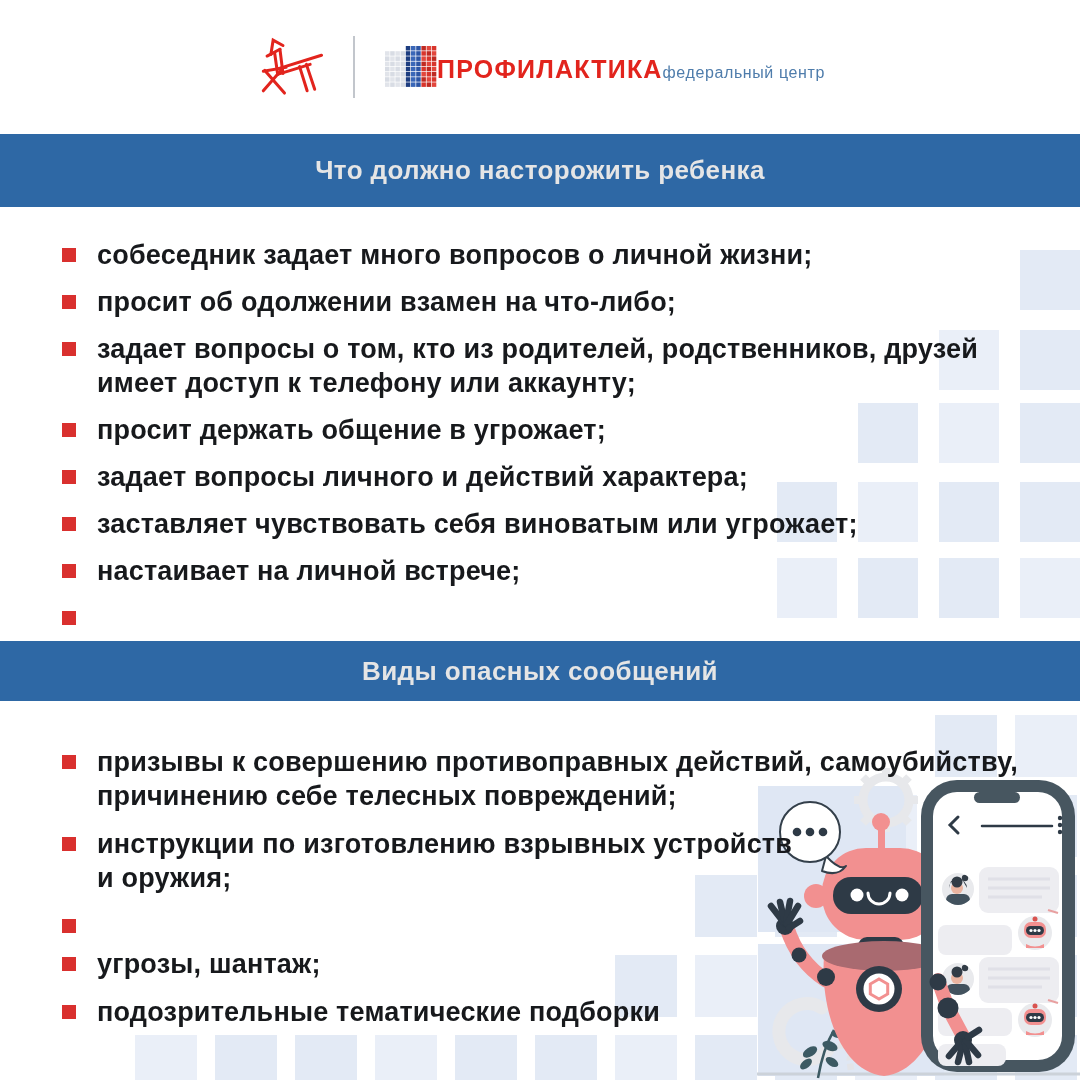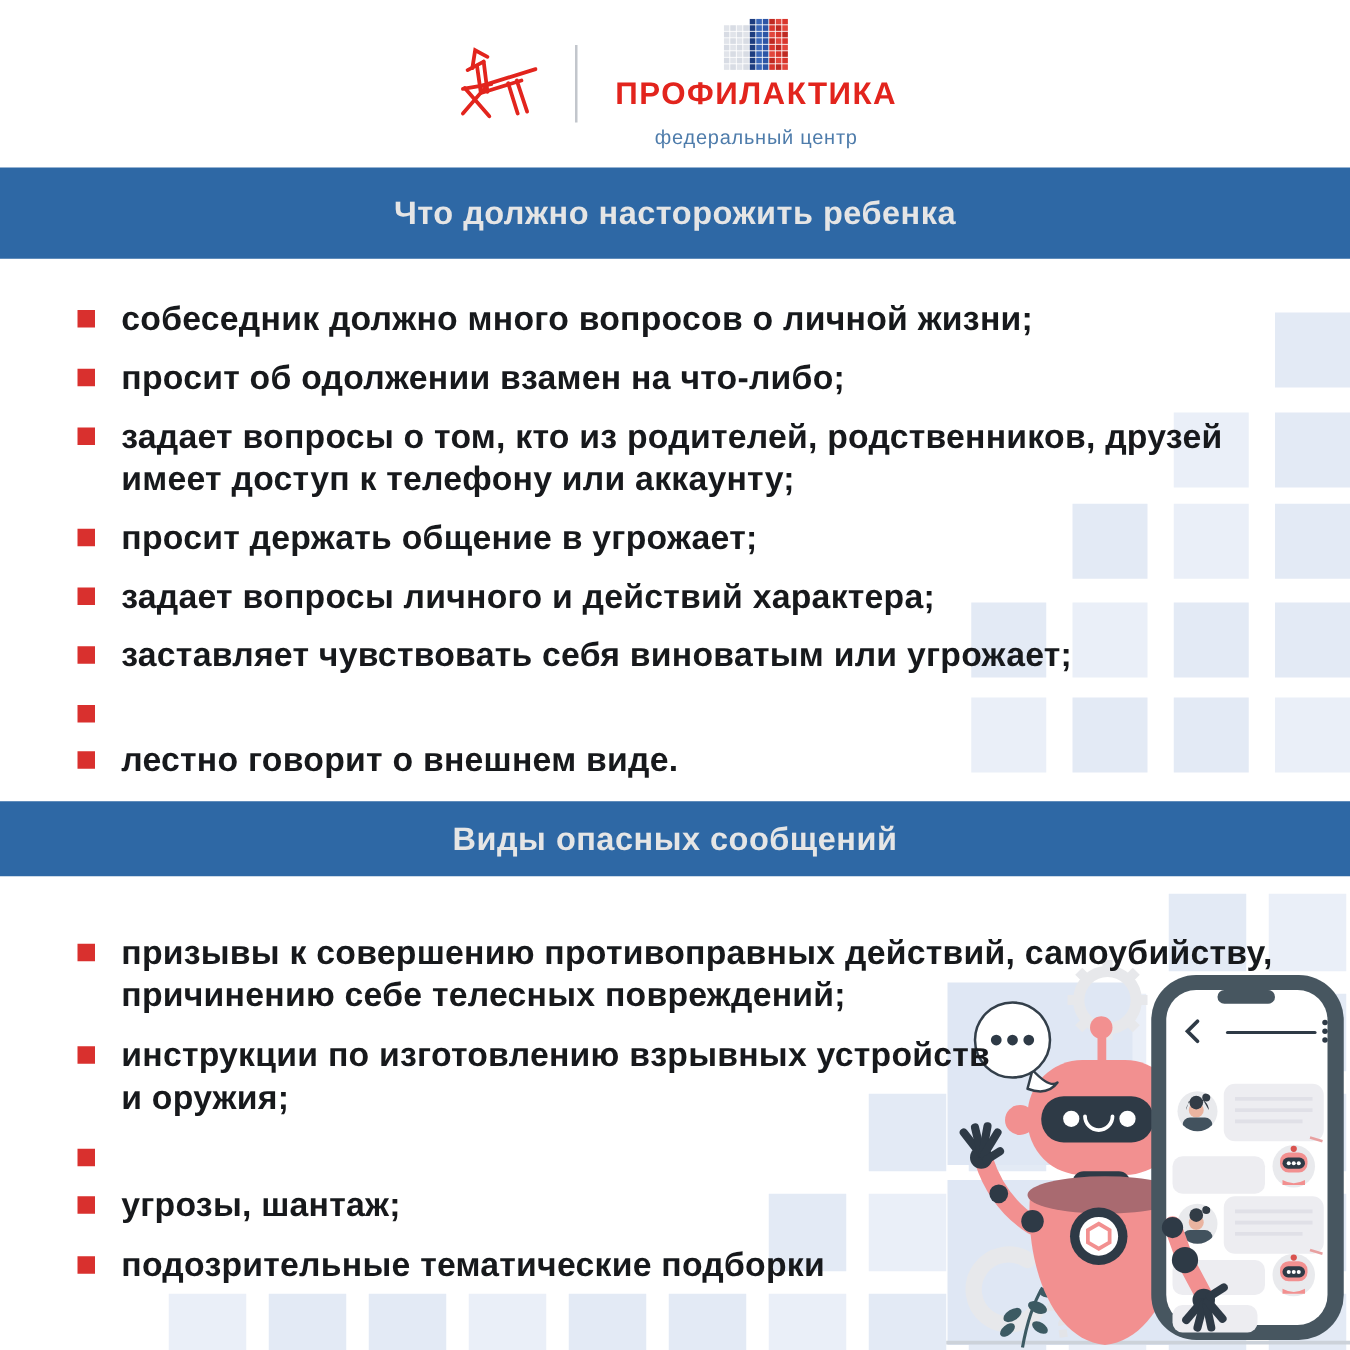--- a/index.html
+++ b/index.html
@@ -10,21 +10,21 @@
     --brand-blue:#4e7cab;--pattern-blue:#e3eaf5;--pattern-blue-lt:#eaeff8;
     --robot-pink:#f29090;--dark-navy:#2e3a46;--text:#17191c;
   }
   
   #bg{position:absolute;inset:0;z-index:0;}
   .sq{position:absolute;}
   
   .brand-row{position:absolute;top:0;left:0;width:100%;height:134px;z-index:1;
     display:flex;align-items:center;justify-content:center;gap:30px;}
   .brand-divider{width:2px;height:62px;background:#c2c6cc;}
-  .brand-block{display:flex;flex-direction:column;align-items:center;}
+  .brand-block{display:flex;flex-direction:row;align-items:center;}
   .brand-name{color:var(--brand-red);font-size:25px;font-weight:bold;letter-spacing:1.2px;margin-top:4px;}
   .brand-sub{color:var(--brand-blue);font-size:16px;letter-spacing:0.6px;margin-top:12px;}
   
   .banner{position:absolute;left:0;width:100%;background:var(--banner-blue);z-index:1;
     display:flex;align-items:center;justify-content:center;}
   #banner1{top:134px;height:73px;}
   #banner2{top:641px;height:60px;}
   .banner h1{margin:0;color:#e5e5e5;font-size:26px;font-weight:bold;letter-spacing:0.4px;}
   
   .list{position:absolute;left:62px;display:flex;flex-direction:column;z-index:3;}
@@ -185,21 +185,21 @@
 </header>
 
 <section class="banner" id="banner1">
   <h1>Что должно насторожить ребенка</h1>
 </section>
 
 <div class="list" id="list1">
 
 <div class="li">
       <span class="bullet"></span>
-      <span class="li-text">собеседник должно много вопросов о личной жизни;</span>
+      <span class="li-text">собеседник задает много вопросов о личной жизни;</span>
     </div>
     <div class="li">
       <span class="bullet"></span>
       <span class="li-text">просит об одолжении взамен на что-либо;</span>
     </div>
     <div class="li">
       <span class="bullet"></span>
       <span class="li-text">задает вопросы о том, кто из родителей, родственников, друзей
 имеет доступ к телефону или аккаунту;</span>
     </div>
@@ -210,24 +210,24 @@
     <div class="li">
       <span class="bullet"></span>
       <span class="li-text">задает вопросы личного и действий характера;</span>
     </div>
     <div class="li">
       <span class="bullet"></span>
       <span class="li-text">заставляет чувствовать себя виноватым или угрожает;</span>
     </div>
     <div class="li">
       <span class="bullet"></span>
-    </div>
-    <div class="li">
-      <span class="bullet"></span>
-      <span class="li-text">лестно говорит о внешнем виде.</span>
+      <span class="li-text">настаивает на личной встрече;</span>
+    </div>
+    <div class="li">
+      <span class="bullet"></span>
     </div>
   </div>
 
 <section class="banner" id="banner2">
   <h1>Виды опасных сообщений</h1>
 </section>
 
 <div class="list" id="list2">
 
 <div class="li">

